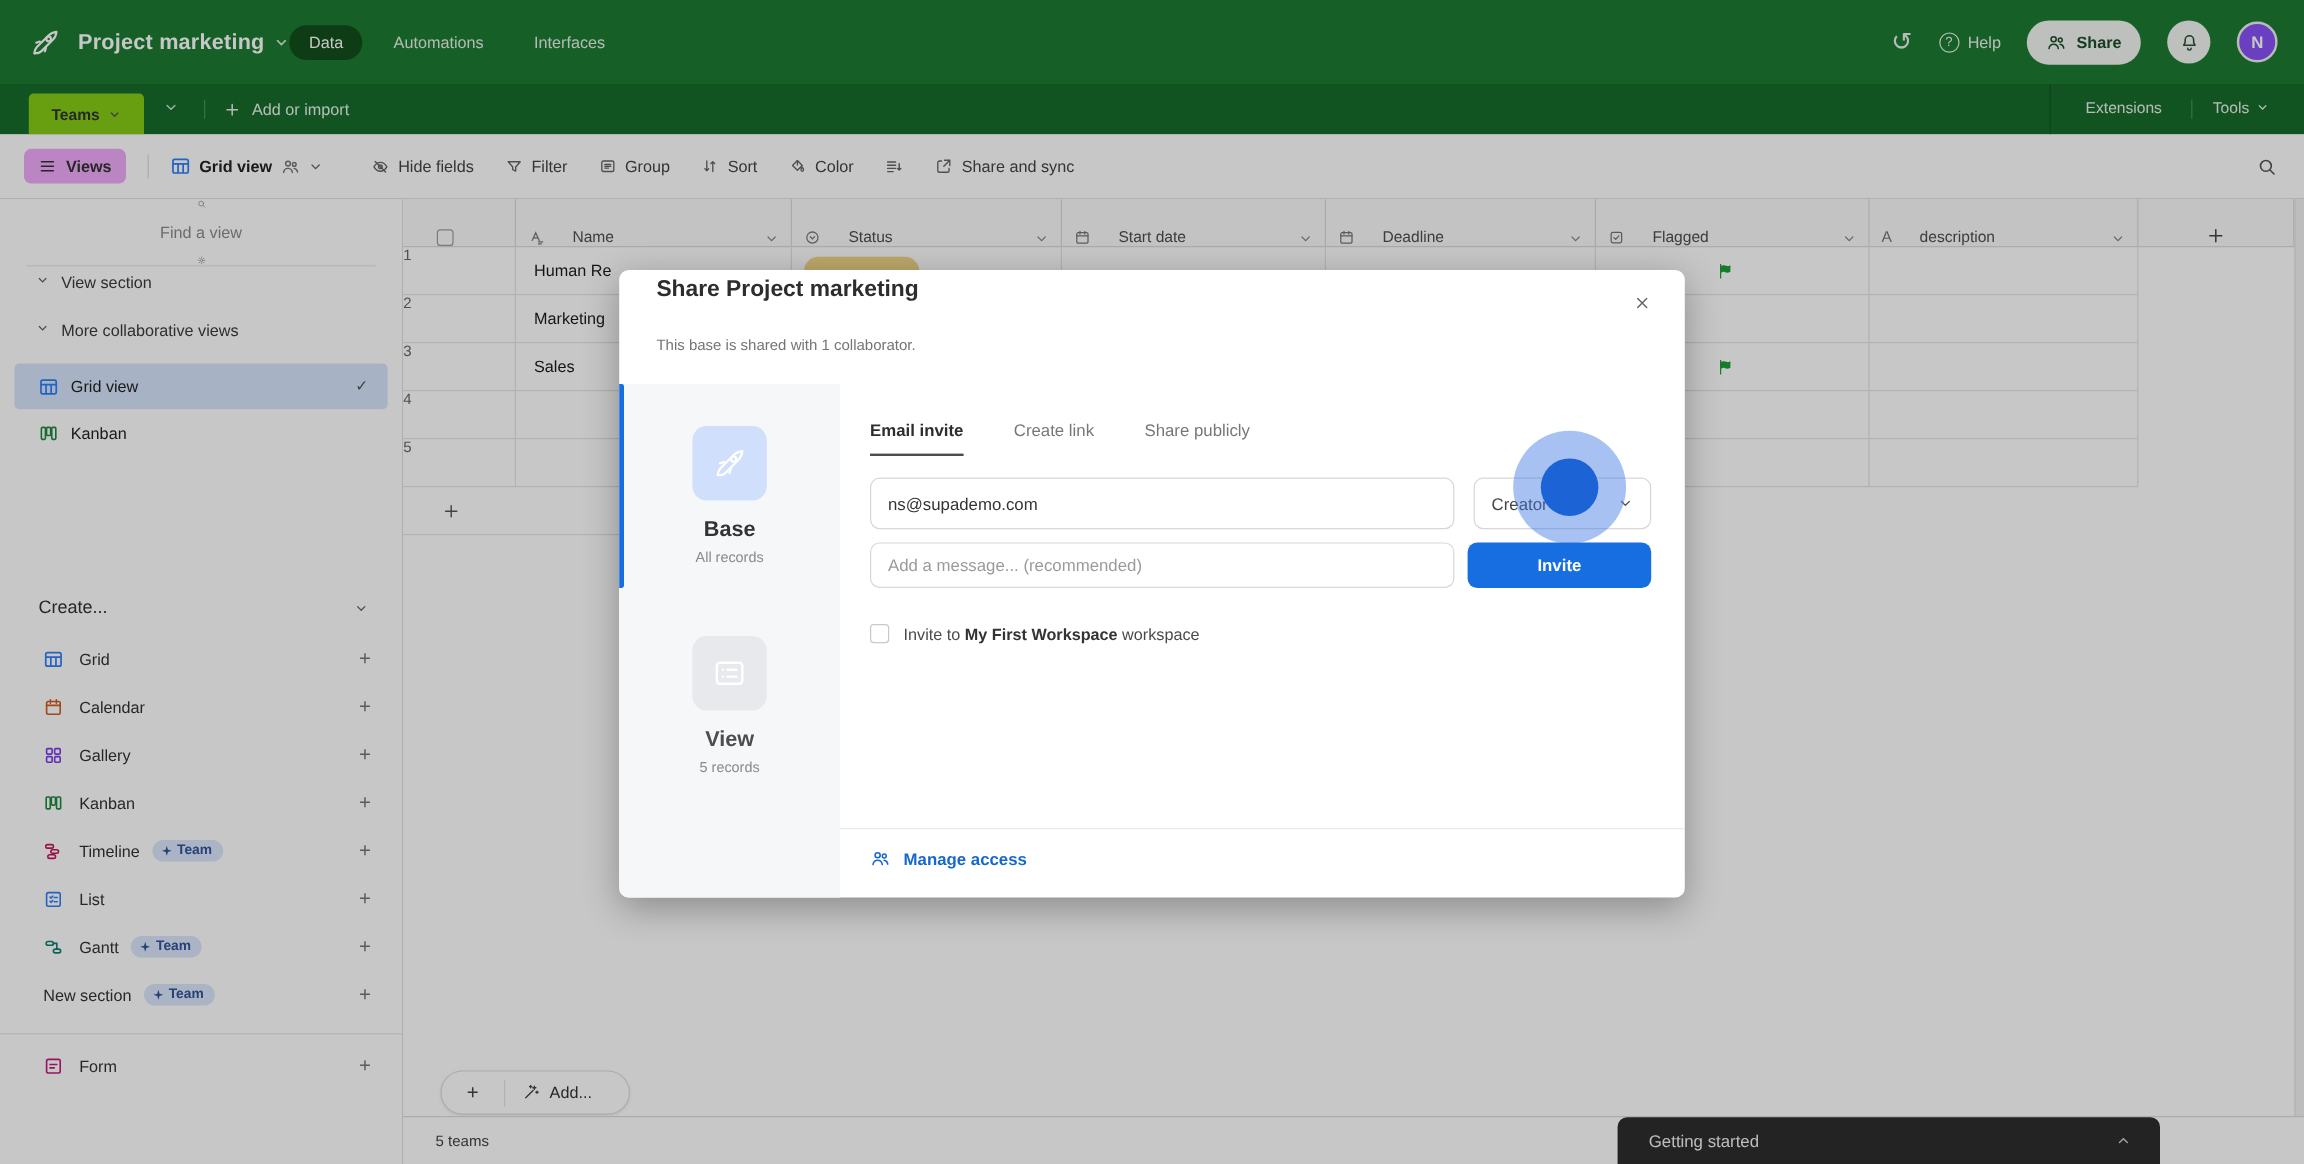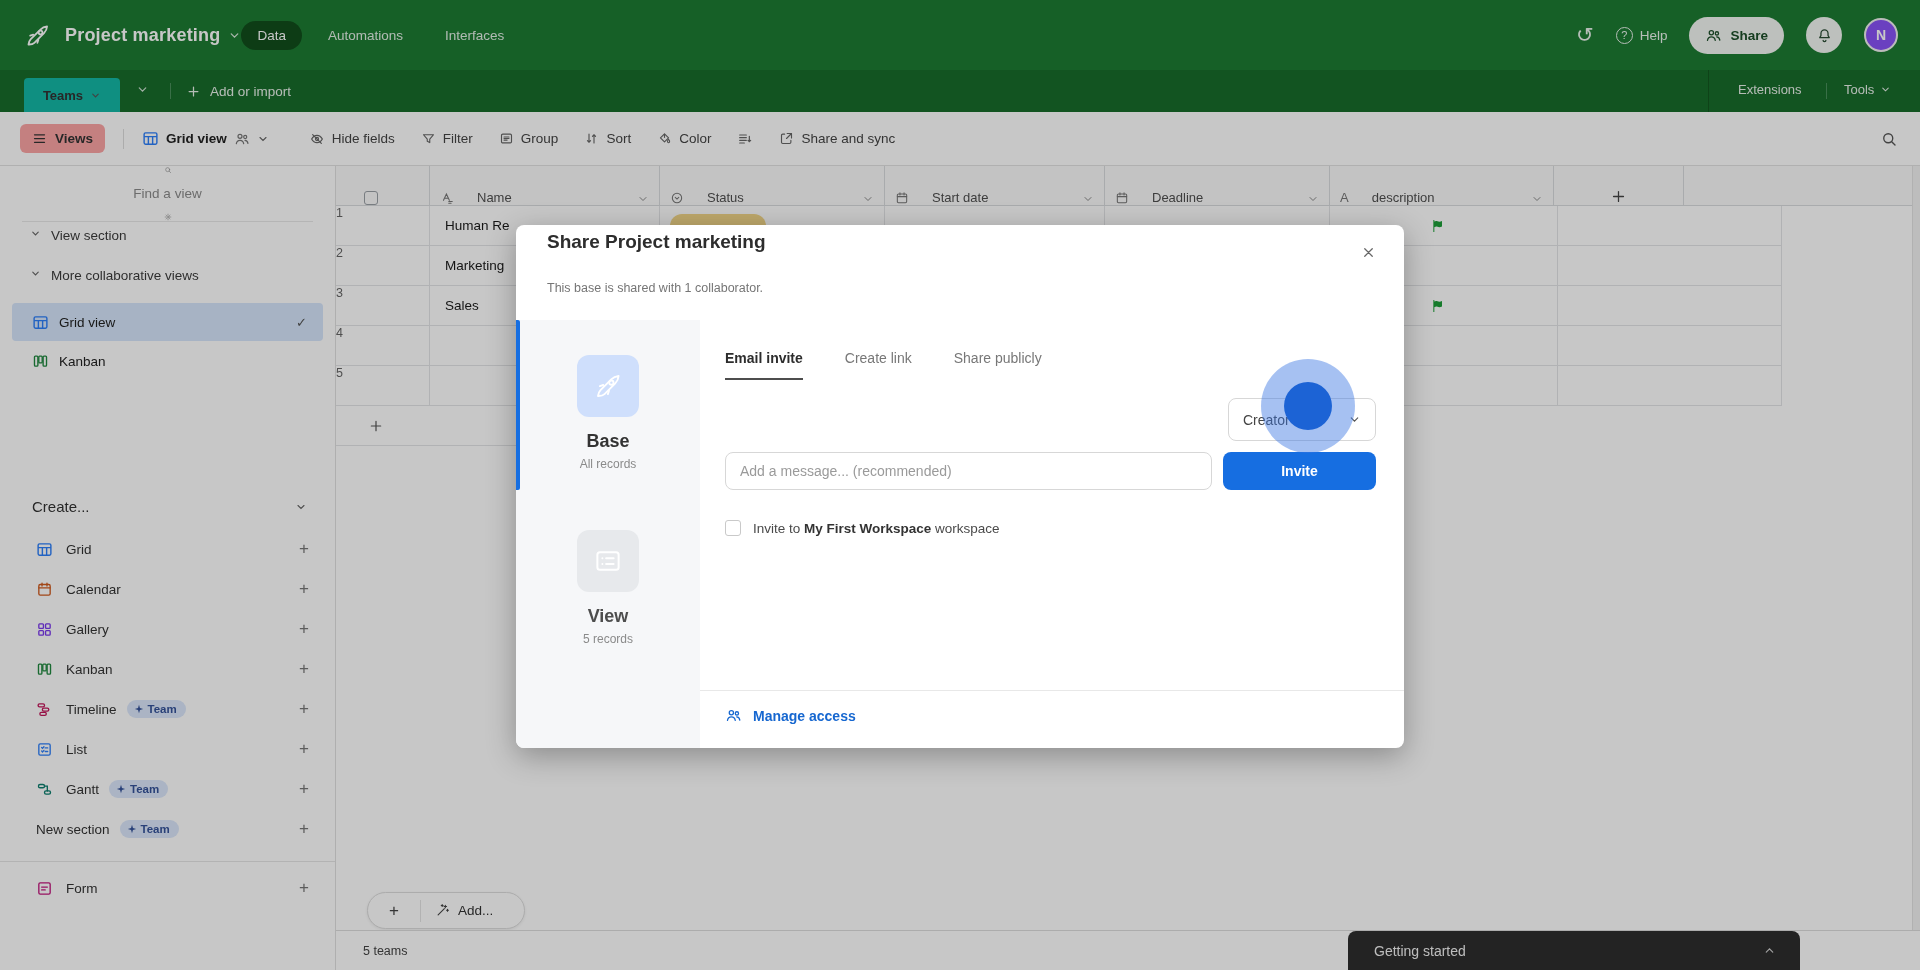--- a/index.html
+++ b/index.html
@@ -24,37 +24,37 @@
   .share-pill { background:#f2f6f2; color:#1d4f2a; height:37px; padding:0 16px; border-radius:19px;
     display:flex; align-items:center; gap:8px; font-size:13.5px; font-weight:bold; }
   .bell-circle { width:36px; height:36px; border-radius:50%; background:#f2f6f2; color:#2a4c33;
     display:flex; align-items:center; justify-content:center; }
   .avatar { width:34px; height:34px; border-radius:50%; background:#8853f6; color:#fff;
     display:flex; align-items:center; justify-content:center; font-size:14px; font-weight:bold;
     border:2px solid #f0f0f0; }
 
   
   .tabstrip { position:absolute; left:0; top:70px; width:1920px; height:42px; background:#186c2b; z-index:1; }
-  .table-tab { position:absolute; left:24px; bottom:0; height:34px; width:96px; background:#14b8a6;
+  .table-tab { position:absolute; left:24px; bottom:0; height:34px; width:96px; background:#84cc16;
     border-radius:4px 4px 0 0; display:flex; align-items:center; justify-content:center; gap:7px;
     font-size:13px; color:#333; font-weight:bold; }
   .tab-exp { position:absolute; left:136px; top:13px; color:#cfe2d4; }
   .strip-sep { position:absolute; left:170px; top:13px; height:16px; width:1px; background:#4a8f5c; }
   .add-import { position:absolute; left:186px; top:0; height:42px; display:flex; align-items:center; gap:9px;
     color:#e8f1ea; font-size:13.5px; }
   .strip-right-sep { position:absolute; left:1708px; top:0; height:42px; width:1px; background:#13571f; }
   .ext-label { position:absolute; left:1738px; top:12px; color:#e8f1ea; font-size:13px; }
   .ext-sep { position:absolute; left:1826px; top:13px; height:16px; width:1px; background:#4a8f5c; }
   .tools-label { position:absolute; left:1844px; top:12px; color:#e8f1ea; font-size:13px;
     display:flex; gap:6px; align-items:center; }
 
   
   .toolbar { position:absolute; left:0; top:112px; width:1920px; height:54px; background:#fff;
     border-bottom:1px solid #e2e2e2; display:flex; align-items:center; z-index:1; }
-  .views-btn { margin-left:20px; background:#fca5a5; border-radius:6px; padding:7px 12px;
+  .views-btn { margin-left:20px; background:#f0abfc; border-radius:6px; padding:7px 12px;
     display:flex; align-items:flex-start; gap:8px; font-size:13.5px; color:#333; font-weight:bold; }
   .tb-sep { width:1px; height:20px; background:#ddd; margin:0 18px; }
   .tb-item { display:flex; align-items:center; gap:7px; color:#444; font-size:13.5px; margin-right:26px; }
   .tb-item .ticon { color:#666; }
   .gridview-btn { font-weight:bold; color:#222; }
   .tb-search { position:absolute; right:22px; color:#555; }
 
   
   .sidebar { position:absolute; left:0; top:166px; width:336px; bottom:0; background:#fff;
     border-right:1px solid #e0e0e0; z-index:1; }
@@ -498,20 +498,30 @@
     <div class="hcell hc-dead">
       <svg class="ficon" width="14" height="14" viewBox="0 0 24 24" fill="none" stroke="currentColor" stroke-width="1.8" stroke-linecap="round">
           <rect x="4" y="5" width="16" height="15" rx="2"></rect>
           <path d="M4 9.6h16M8.5 3v4M15.5 3v4"></path>
         </svg>
       <span>Deadline</span>
       <svg class="fchev" width="12" height="12" viewBox="0 0 24 24" fill="none" stroke="currentColor" stroke-width="2" stroke-linecap="round">
           <path d="M6 9l6 6 6-6"></path>
         </svg>
     </div>
+    <div class="hcell hc-flag">
+      <svg class="ficon" width="14" height="14" viewBox="0 0 24 24" fill="none" stroke="currentColor" stroke-width="1.8" stroke-linecap="round" stroke-linejoin="round">
+          <rect x="4.5" y="4.5" width="15" height="15" rx="2.5"></rect>
+          <path d="M8.5 12l2.5 2.5 4.5-5"></path>
+        </svg>
+      <span>Flagged</span>
+      <svg class="fchev" width="12" height="12" viewBox="0 0 24 24" fill="none" stroke="currentColor" stroke-width="2" stroke-linecap="round">
+          <path d="M6 9l6 6 6-6"></path>
+        </svg>
+    </div>
     <div class="hcell hc-desc">
       <span class="ficon" style="font-size:13px;">A</span>
       <span>description</span>
       <svg class="fchev" width="12" height="12" viewBox="0 0 24 24" fill="none" stroke="currentColor" stroke-width="2" stroke-linecap="round">
           <path d="M6 9l6 6 6-6"></path>
         </svg>
     </div>
     <div class="hcell hc-add">
       <svg width="17" height="17" viewBox="0 0 24 24" fill="none" stroke="currentColor" stroke-width="1.8" stroke-linecap="round">
           <path d="M12 5v14M5 12h14"></path>
@@ -642,20 +652,21 @@
     <div class="m-tlabel">View</div>
     <div class="m-tsub">5 records</div>
   </div>
 
   <div class="m-tabs">
     <span class="m-tab active">Email invite</span>
     <span class="m-tab">Create link</span>
     <span class="m-tab">Share publicly</span>
   </div>
 
+  <div class="m-input m-email">ns@supademo.com</div>
 
   <div class="m-input m-select">
     <span>Creator</span>
     <svg width="13" height="13" viewBox="0 0 24 24" fill="none" stroke="#555" stroke-width="2" stroke-linecap="round">
         <path d="M6 9l6 6 6-6"></path>
       </svg>
   </div>
 
   <div class="m-input m-msg">Add a message... (recommended)</div>
 

